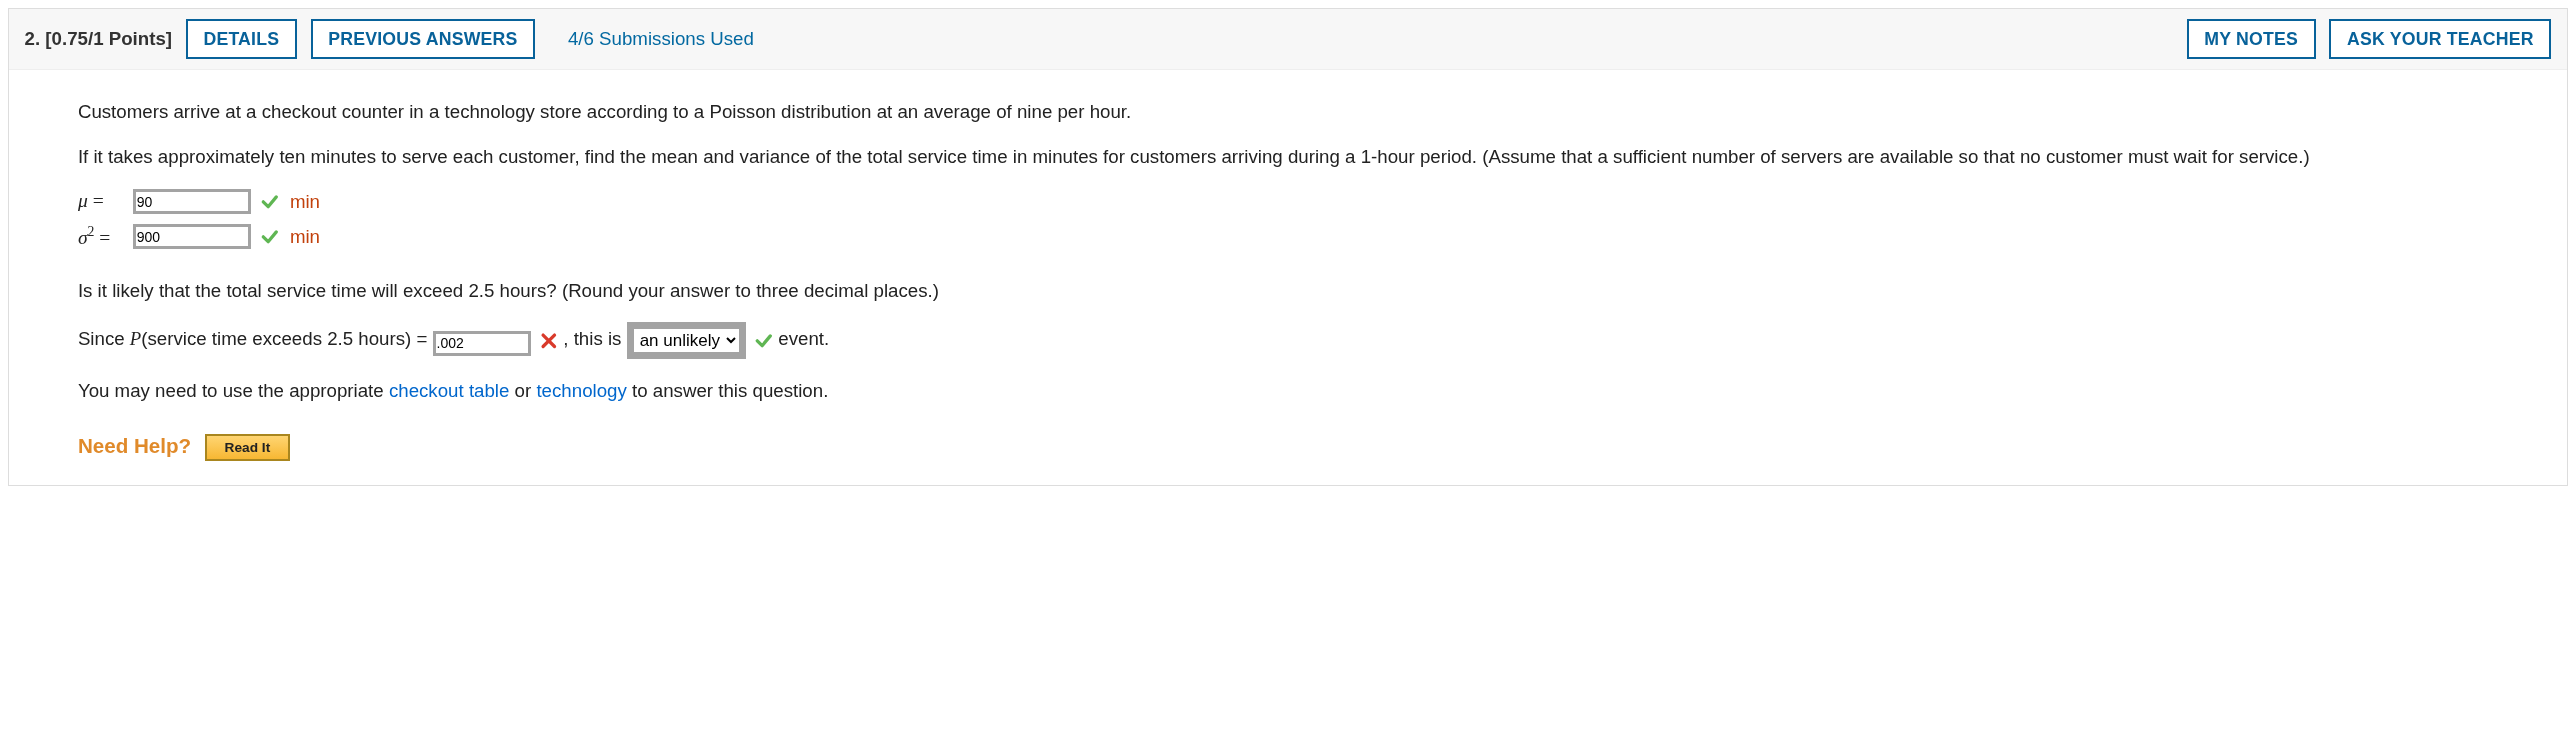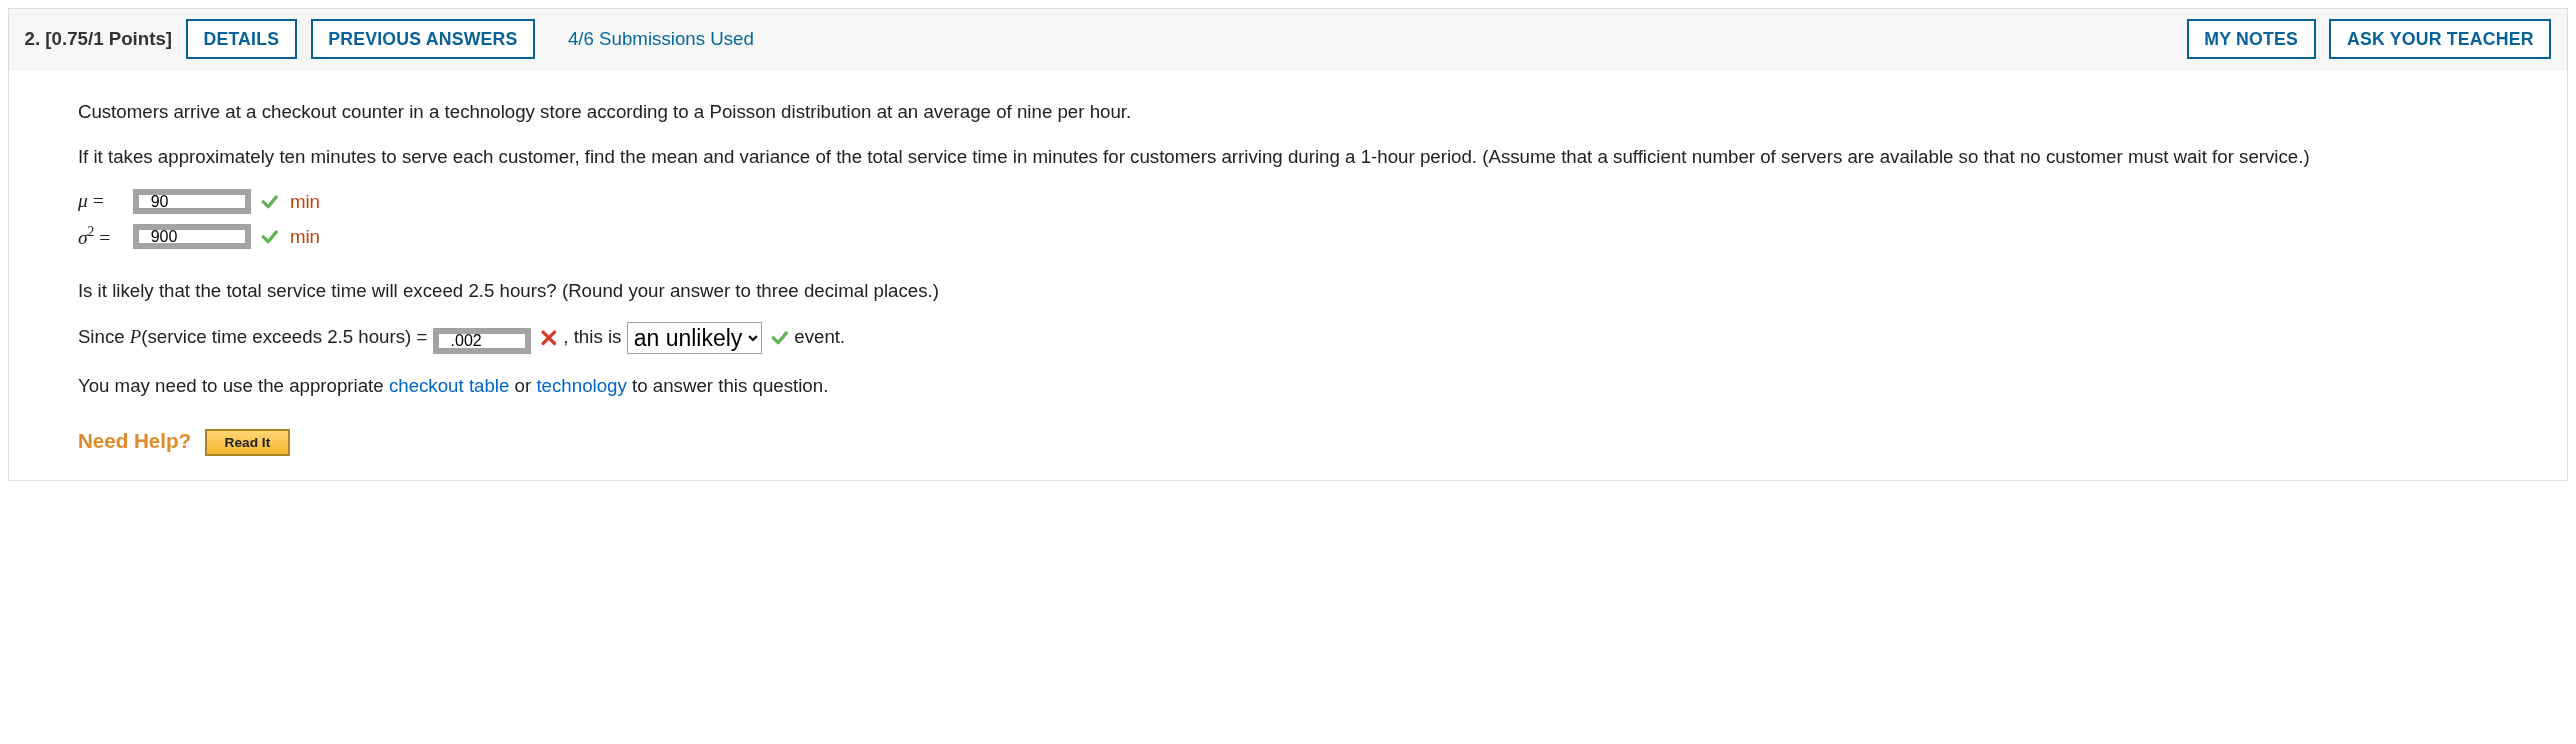--- a/index.html
+++ b/index.html
@@ -40,38 +40,38 @@
   .body {
     padding: 17.7px 69px 23.6px 69px;
     line-height: 1.45;
   }
   .para { margin: 9.8px 0 17.7px 0; }
   .row { display: flex; align-items: center; gap: 9.8px; margin: 5.9px 0; }
   .lab { min-width: 45px; font-family: 'Times New Roman', serif; font-size: 19.6px; }
   .mu { font-style: italic; }
   .sup { font-size: 0.7em; vertical-align: super; }
   input.ans {
-    border: 6px solid #a3a3a3;
-    font-size: 16px;
-    padding: 2px 12px;
+    border: 3px solid #a3a3a3;
+    font-size: 14px;
+    padding: 2px 1px;
     width: 118px;
     height: 25.5px;
     font-family: inherit;
   }
   input.ans.small { width: 98px; margin-top: 6px; }
   .check {
     width: 19.6px; height: 19.6px; position: relative; display: inline-block;
   }
   .check svg { width: 19.6px; height: 19.6px; }
   .unit { color: #c2410c; }
   .link { color: #0066cc; text-decoration: none; cursor: pointer; }
   .italic { font-style: italic; font-family: 'Times New Roman', serif; }
   select.drop {
-    border: 1px solid #a3a3a3;
-    font-size: 23px;
+    border: 7px solid #a3a3a3;
+    font-size: 17px;
     padding: 1px 2px;
     font-family: inherit;
     background: #fff;
   }
   .help-row {
     display: flex; align-items: flex-end; gap: 13.7px; margin-top: 27.5px;
   }
   .need-help {
     color: #E08A2A;
     font-weight: 700;

